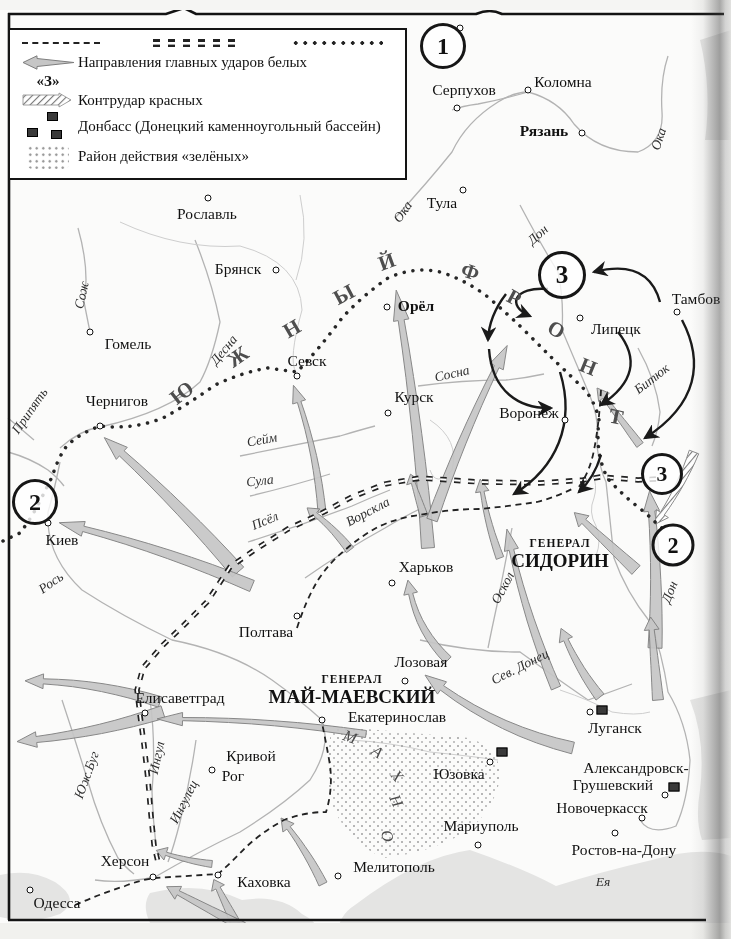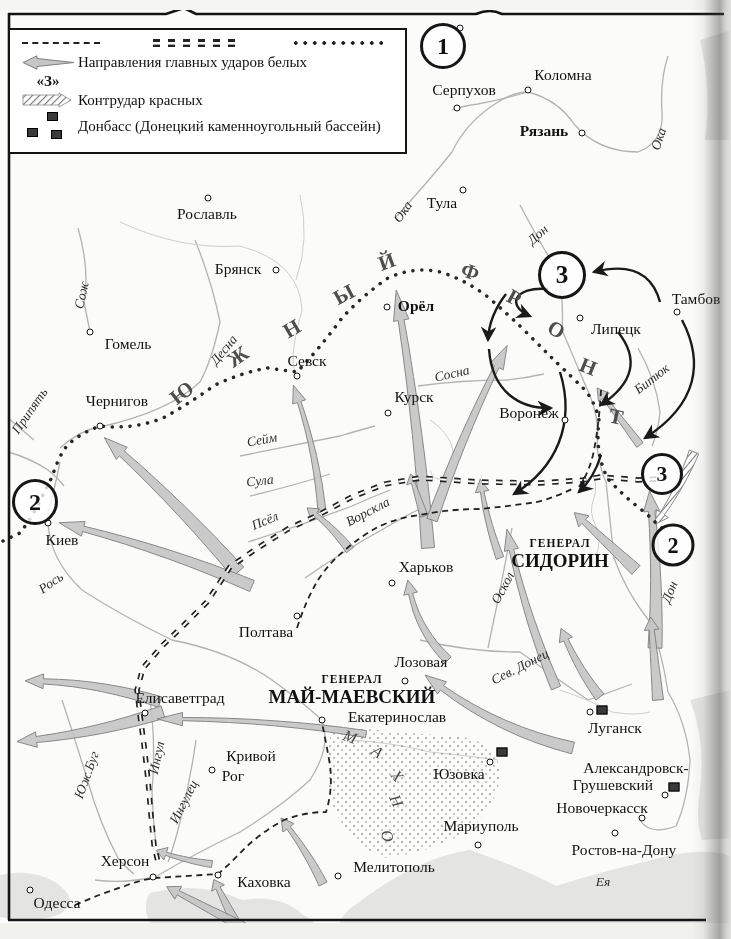--- a/index.html
+++ b/index.html
@@ -156,21 +156,21 @@
       <g>
         <path d="M8,14 L166,14 L184,8 L196,14 L476,14 Q490,8 502,14 L724,14" fill="none" stroke="#141414" stroke-width="2.6"></path>
         <line x1="9" y1="13" x2="9" y2="920" stroke="#141414" stroke-width="2.6"></line>
         <line x1="8" y1="920" x2="706" y2="920" stroke="#141414" stroke-width="2.6"></line>
       </g>
     </svg>
   <div id="labels">
       <div class="city-dot" style="left: 457px; top: 108px;"></div>
       <div class="lbl city" style="left: 464px; top: 90px;">Серпухов</div>
       <div class="city-dot" style="left: 528px; top: 90px;"></div>
-      <div class="lbl city" style="left: 563px; top: 75px; text-align: center;">Коломна</div>
+      <div class="lbl city" style="left: 563px; top: 82px; text-align: center;">Коломна</div>
       <div class="city-dot" style="left: 582px; top: 133px;"></div>
       <div class="lbl city" style="left: 544px; top: 131px; font-weight: bold;">Рязань</div>
       <div class="city-dot" style="left: 463px; top: 190px;"></div>
       <div class="lbl city" style="left: 442px; top: 203px;">Тула</div>
       <div class="city-dot" style="left: 208px; top: 198px;"></div>
       <div class="lbl city" style="left: 207px; top: 214px;">Рославль</div>
       <div class="city-dot" style="left: 276px; top: 270px;"></div>
       <div class="lbl city" style="left: 238px; top: 269px;">Брянск</div>
       <div class="city-dot" style="left: 90px; top: 332px;"></div>
       <div class="lbl city" style="left: 128px; top: 344px;">Гомель</div>
@@ -312,16 +312,22 @@
     <div class="lg-row">
       <div class="lg-ic">
         <div class="coal-box">
           <div class="coal" style="left:22px;top:1px"></div>
           <div class="coal" style="left:2px;top:17px"></div>
           <div class="coal" style="left:26px;top:19px"></div>
         </div>
       </div>
       <div class="lg-tx">Донбасс (Донецкий каменноугольный бассейн)</div>
     </div>
+    <div class="lg-row">
+      <div class="lg-ic">
+        <div class="greens-swatch"></div>
+      </div>
+      <div class="lg-tx">Район действия «зелёных»</div>
+    </div>
   </div>
 
   <div class="edge-band"></div>
 </div>
 
 </body></html>

